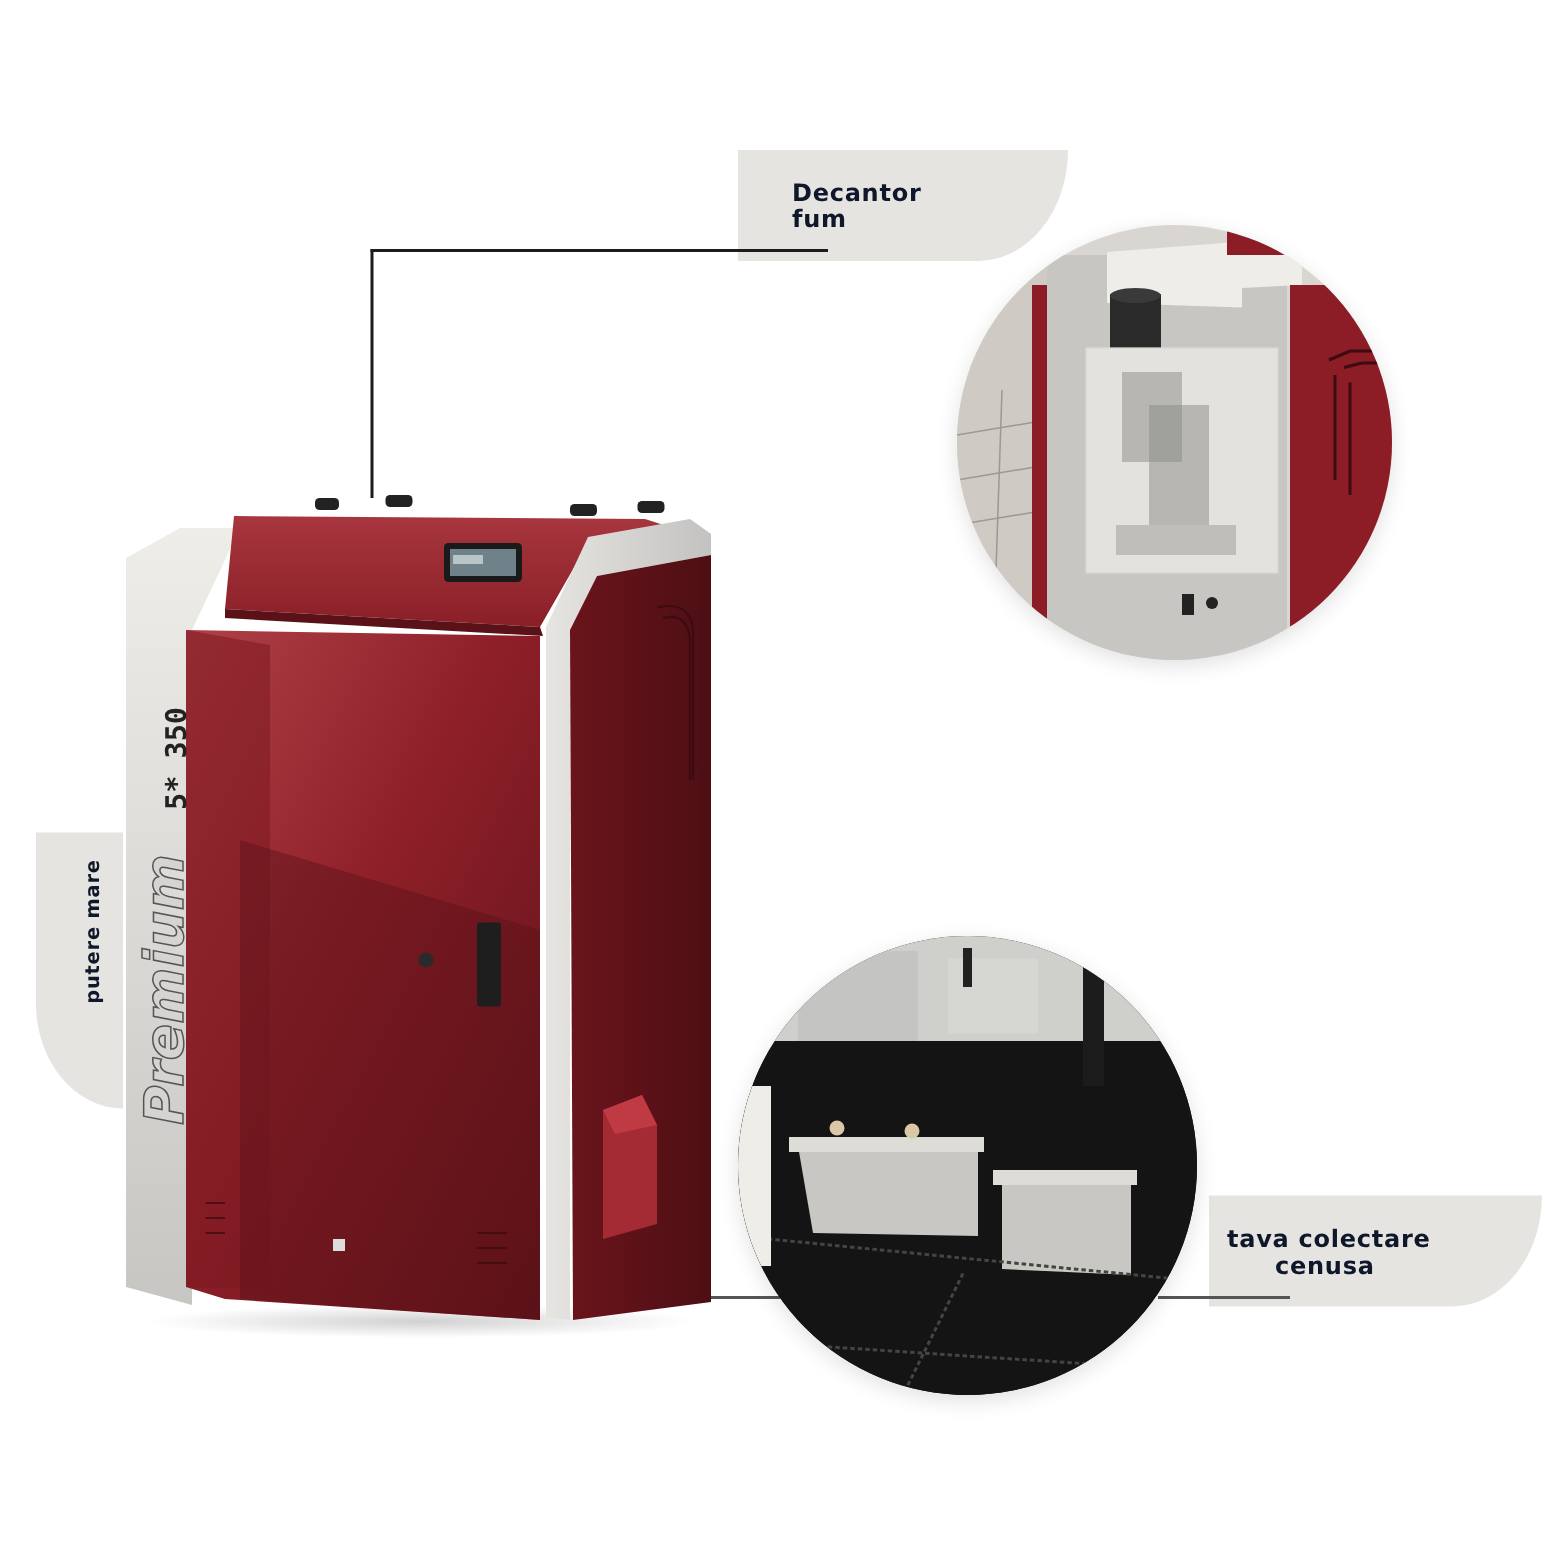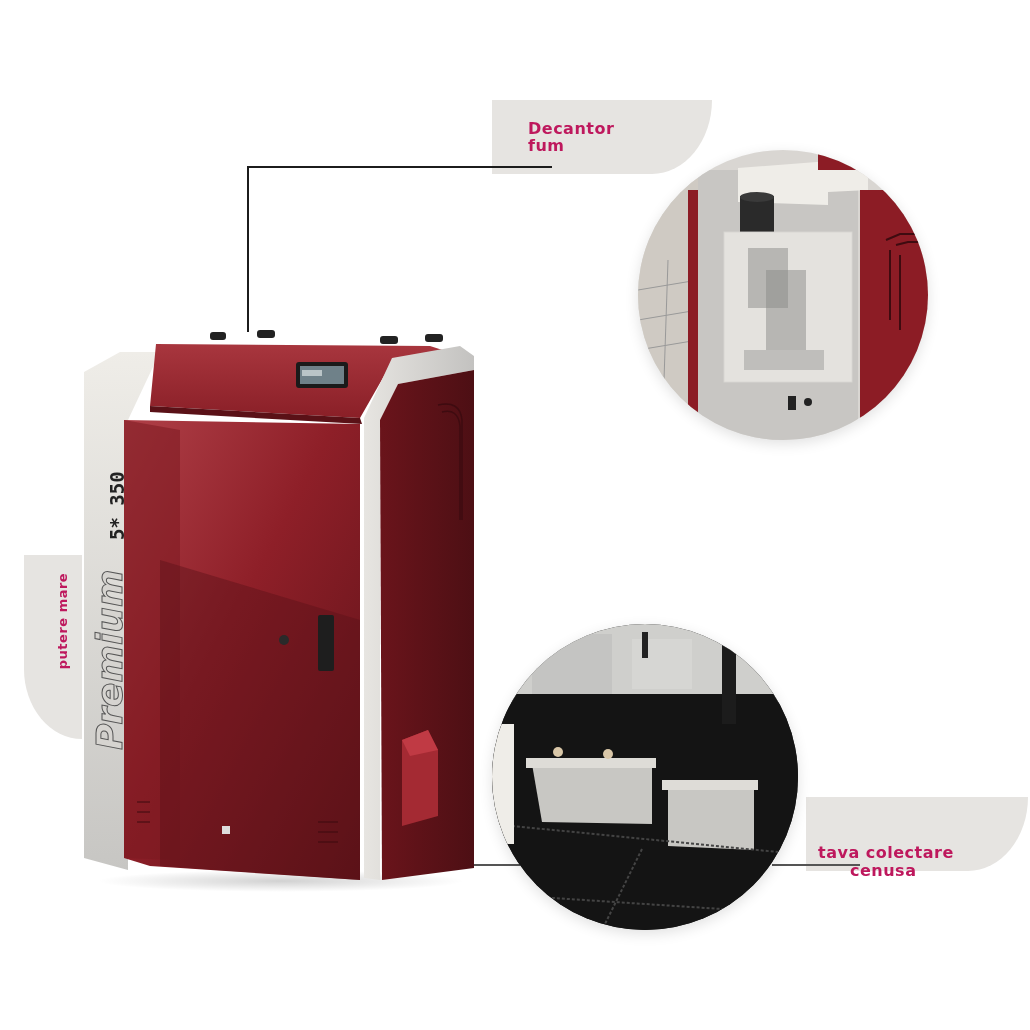--- a/index.html
+++ b/index.html
@@ -5,38 +5,38 @@
     html, body { margin:0; padding:0; }
     body {
       width:1030px; height:1030px; position:relative; overflow:hidden;
       background:#ffffff;
       font-family:"DejaVu Sans", sans-serif;
     }
 
     
     .callout {
       position:absolute; background:#e6e4e1;
-      font-family:"DejaVu Sans", sans-serif; font-weight:bold; color:#be185d;
+      font-family:"DejaVu Sans", sans-serif; font-weight:bold; color:#0f172a;
       letter-spacing:0.5px;
     }
     .callout-decantor {
       left:492px; top:100px; width:220px; height:74px;
       border-top-right-radius:46px; border-bottom-right-radius:0;
       border-radius:0 0 0 0;
       border-bottom-right-radius:60px 74px;
     }
     .callout-decantor .txt {
       position:absolute; left:36px; top:20px; font-size:16px; line-height:17px;
     }
     .callout-tava {
       left:806px; top:797px; width:222px; height:74px;
       border-bottom-right-radius:60px 74px;
     }
     .callout-tava .txt {
-      position:absolute; left:12px; top:20px; font-size:16px; line-height:18px;margin-top:27px;
+      position:absolute; left:12px; top:20px; font-size:16px; line-height:18px;
     }
     .callout-tava .line2 { display:block; padding-left:32px; }
     .callout-putere {
       left:24px; top:555px; width:58px; height:184px;
       border-bottom-left-radius:58px 70px;
     }
     .callout-putere .txt {
       position:absolute; left:0; top:0; width:184px; height:58px;
       transform-origin:0 0; transform:translate(10px,158px) rotate(-90deg);
       font-size:13px; line-height:58px; text-align:center; font-weight:bold;

